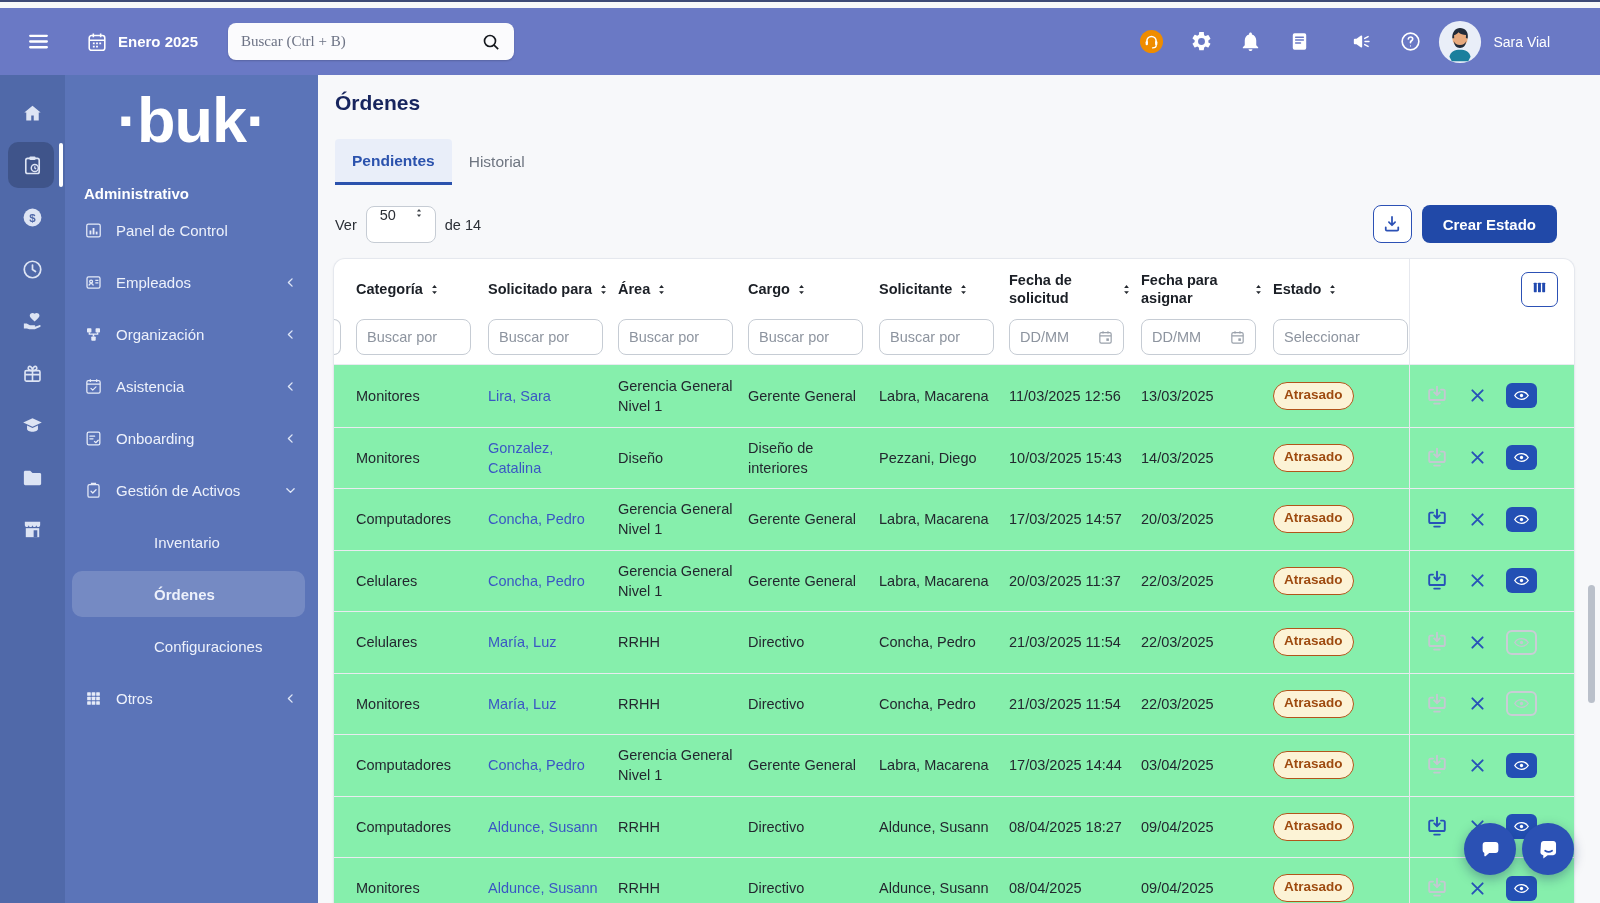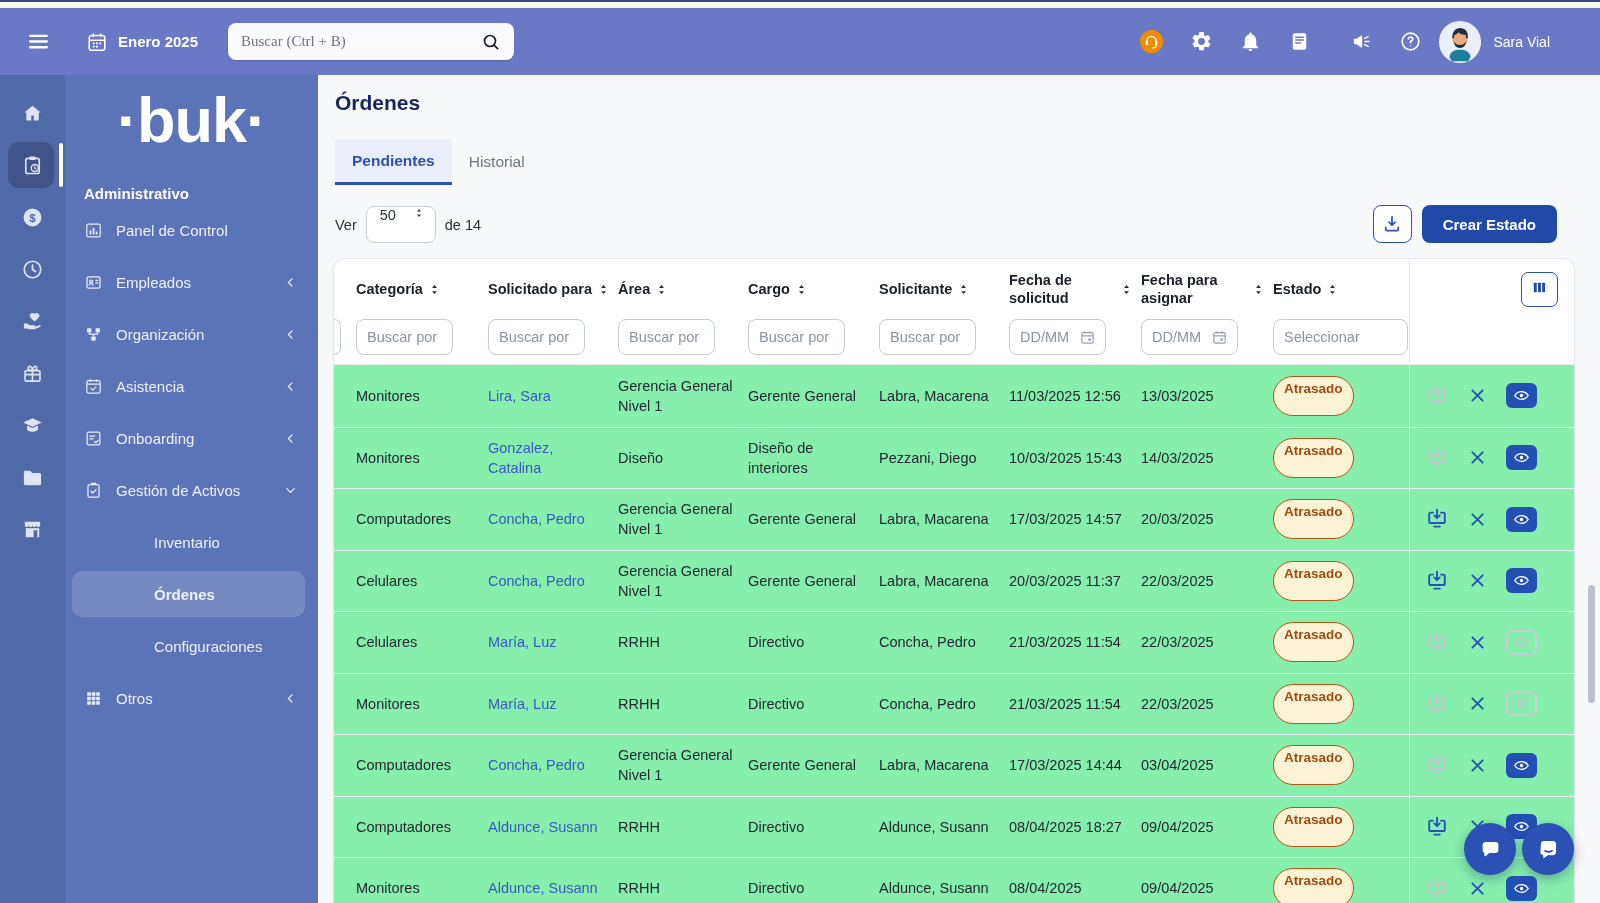--- a/index.html
+++ b/index.html
@@ -73,33 +73,33 @@
   .tgrid { display:grid; grid-template-columns:132px 130px 130px 131px 130px 132px 132px 136px 165px; padding-left:22px; }
   .thead { height:60px; align-items:center; }
   .th { display:flex; align-items:center; gap:5px; padding-right:8px; font-size:14.5px; font-weight:700; color:#1b1f26; line-height:1.25; cursor:pointer; }
   .sort { width:13px; height:13px; color:#23272e; flex:none; }
   .sort svg { width:13px; height:13px; display:block; }
   .th-actions { justify-content:flex-end; padding-right:16px; }
   .btn-cols { width:37px; height:35px; background:#fff; border:1.5px solid #2c51b5; border-radius:7px; color:#2149b0; display:flex; align-items:center; justify-content:center; cursor:pointer; }
   .btn-cols svg { width:19px; height:19px; }
   .frow { height:45px; align-items:start; position:relative; }
   .sliver { position:absolute; left:0; top:0; width:7px; height:36px; background:#fff; border:1px solid #c6ccd4; border-left:none; border-radius:0 8px 8px 0; }
-  .finput { width:97px; height:36px; border:1px solid #c6ccd4; border-radius:8px; background:#fff; font-size:14.5px; color:#2a2f36; padding:0 10px; outline:none; font-family:inherit; }
+  .finput { width:115px; height:36px; border:1px solid #c6ccd4; border-radius:8px; background:#fff; font-size:14.5px; color:#2a2f36; padding:0 10px; outline:none; font-family:inherit; }
   .finput::placeholder { color:#8d949f; }
   .fdate { display:flex; align-items:center; justify-content:space-between; padding:0 9px 0 10px; cursor:pointer; }
   .fselect { width:135px; display:flex; align-items:center; cursor:pointer; }
   .fph { color:#8d949f; font-size:14.5px; }
   .fcal { width:17px; height:17px; color:#9aa1ab; }
   .fcal svg { width:17px; height:17px; display:block; }
   .tbody { border-top:1px solid #e9ebf0; }
   .trow { height:61.5px; align-items:center; background:#86efac; }
   .trow + .trow { border-top:1px solid #e9ebf0; }
   .td { font-size:14.5px; color:#23282f; line-height:1.38; padding-right:14px; }
   .td.link { color:#3a57c4; cursor:pointer; }
-  .badge { display:inline-block; padding:3px 10px 16px; background:#fcf3d6; border:1.5px solid #b2551b; border-radius:999px; color:#9e4b10; font-weight:700; font-size:13.5px; white-space:nowrap; }
+  .badge { display:inline-block; padding:3px 10px 4px; background:#fcf3d6; border:1.5px solid #b2551b; border-radius:999px; color:#9e4b10; font-weight:700; font-size:13.5px; white-space:nowrap; }
   .td.actions { display:flex; align-items:center; gap:19px; padding:0 0 0 16px; height:100%; }
   .act { width:24px; height:24px; color:#2752b8; cursor:pointer; }
   .act svg { width:100%; height:100%; display:block; }
   .act.cancel { width:19px; height:19px; }
   .act.off { color:#c3c8d1; cursor:default; }
   .eye { width:31px; height:25px; border-radius:6px; display:flex; align-items:center; justify-content:center; cursor:pointer; }
   .eye svg { width:19px; height:19px; display:block; }
   .eye.on { background:#2350b4; color:#fff; }
   .eye.off { background:transparent; border:2px solid #c9cdd5; color:#c3c8d1; cursor:default; }
 

